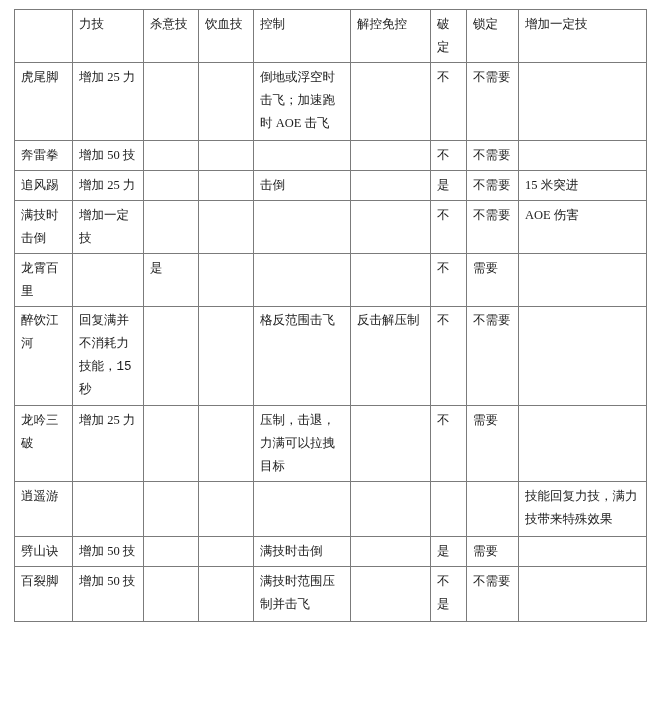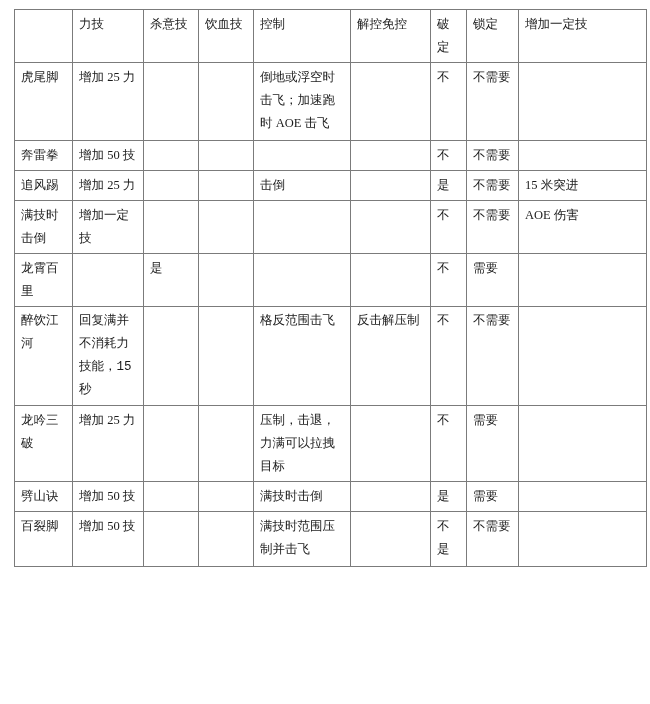--- a/index.html
+++ b/index.html
@@ -160,20 +160,31 @@
         <td>龙吟三破</td>
         <td>增加 25 力</td>
         <td></td>
         <td></td>
         <td>压制，击退，力满可以拉拽目标</td>
         <td></td>
         <td>不</td>
         <td>需要</td>
         <td></td>
       </tr>
+      <tr class="r-h25">
+        <td>逍遥游</td>
+        <td></td>
+        <td></td>
+        <td></td>
+        <td></td>
+        <td></td>
+        <td></td>
+        <td></td>
+        <td>技能回复力技，满力技带来特殊效果</td>
+      </tr>
       <tr class="r-h1">
         <td>劈山诀</td>
         <td>增加 50 技</td>
         <td></td>
         <td></td>
         <td>满技时击倒</td>
         <td></td>
         <td>是</td>
         <td>需要</td>
         <td></td>

